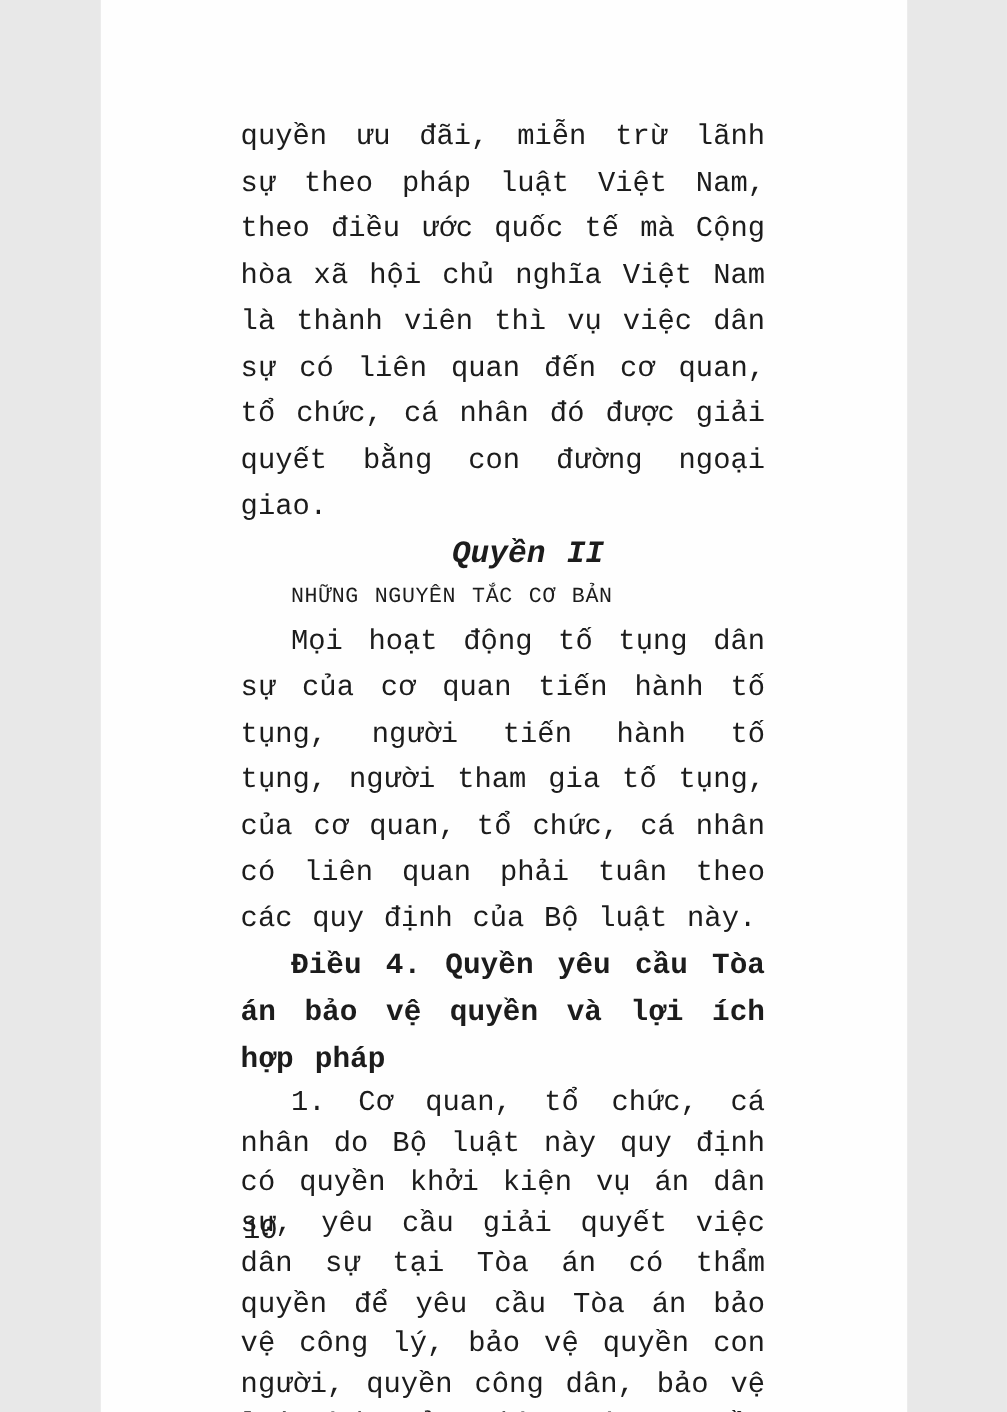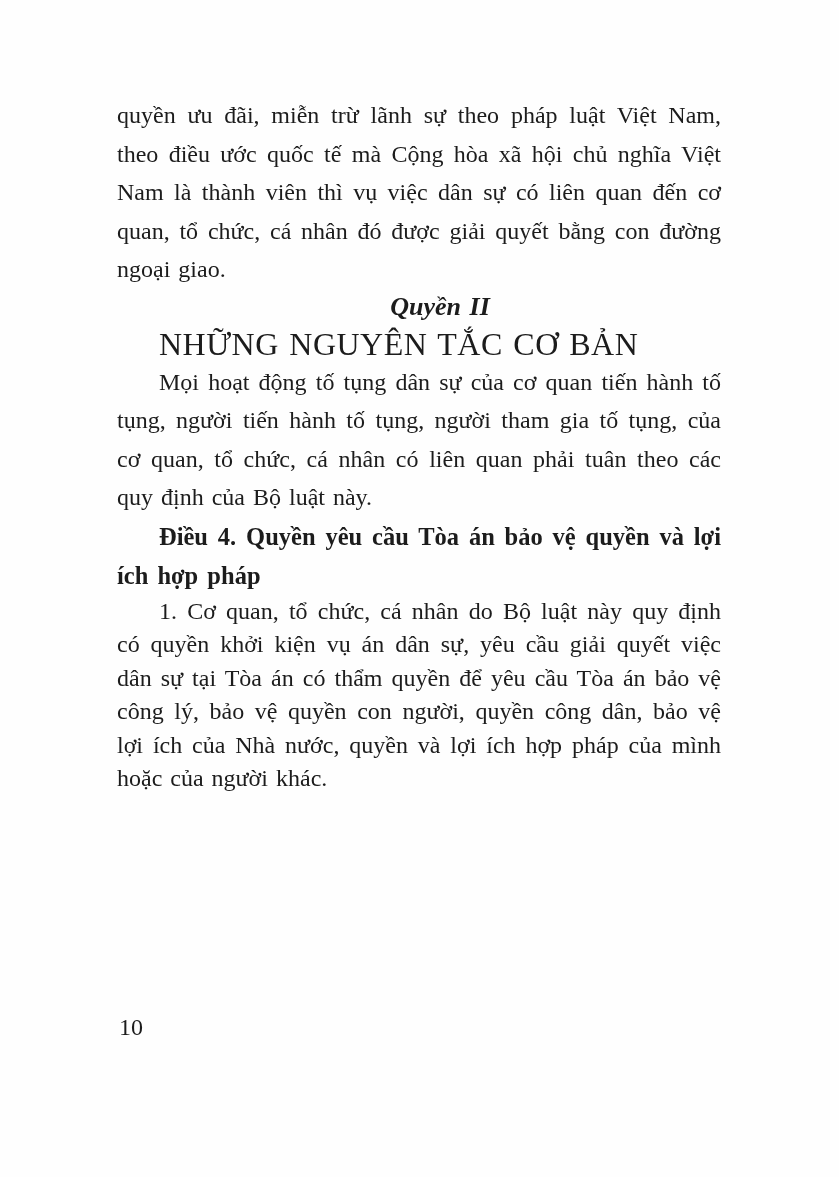--- a/index.html
+++ b/index.html
@@ -1,22 +1,22 @@
 <!DOCTYPE html>
 <html lang="vi"><head>
 <meta charset="utf-8">
 <style>
   html, body { margin: 0; padding: 0; background: #e8e8e8; }
   .page {
     position: relative;
-    width: 839px;
+    width: 672px;
     height: 1177px;
     margin: 0 auto;
     background: #fefefe;
-    font-family: Liberation Serif, serif;
+    font-family: Liberation Mono, monospace;
     color: #1c1c1c;
     overflow: hidden;
     box-sizing: border-box;
   }
   .content { padding: 96px 118px 0 117px; }
   .content p { margin: 0; text-align: justify; }
   .body-text {
     font-size: 24px;
     line-height: 38.5px;
     text-indent: 42px;
@@ -28,21 +28,21 @@
     margin-top: 24px;
     text-align: center !important;
     font-weight: bold;
     font-style: italic;
     font-size: 26px;
     line-height: 36px;
   }
   .chapter-title {
     margin-top: 6px;
     text-align: right;
-    font-size: 32px;
+    font-size: 18px;
     line-height: 38px;
     letter-spacing: 0.5px;
   }
   .article-heading {
     font-weight: bold;
     font-size: 24.5px;
     line-height: 39px;
     text-indent: 42px;
     word-spacing: 3px;
   }

